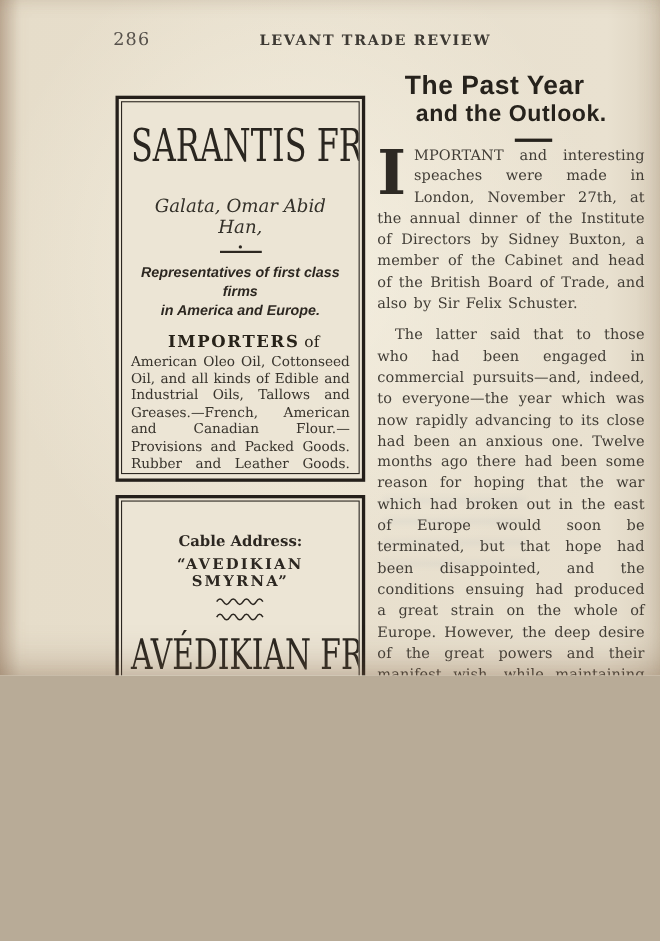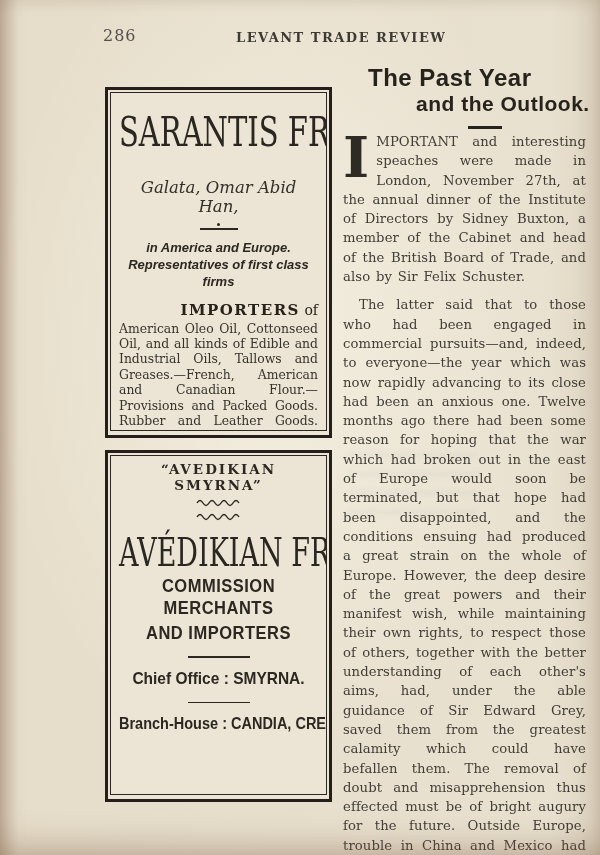--- a/index.html
+++ b/index.html
@@ -1,17 +1,17 @@
 <!DOCTYPE html>
 <html><head>
 <meta charset="utf-8">
 <style>
   html,body{margin:0;padding:0;background:#b8ab97;}
   .scan{
-    position:relative;width:600px;height:855px;overflow:hidden;
+    position:relative;width:600px;height:614px;overflow:hidden;
     background:
       radial-gradient(ellipse at 45% 40%, rgba(255,252,240,0.55) 0%, rgba(255,252,240,0) 60%),
       linear-gradient(90deg, #cdbda9 0%, #e6ddca 3%, #e9e1d0 92%, #dcd2bf 100%),
       #e6ddca;
     font-family:"DejaVu Serif", serif;
     color:#3c3833;
   }
   .scan::after{
     content:"";position:absolute;inset:0;pointer-events:none;
     box-shadow:inset 0 -26px 34px -18px rgba(125,98,70,0.38),
@@ -31,39 +31,39 @@
   .tall-name{font-family:"DejaVu Serif",serif;font-weight:400;color:#2a2620;
     transform:scaleY(1.42);transform-origin:center;white-space:nowrap;letter-spacing:0px;}
   .sarantis-name{font-size:29px;margin-top:22px;}
   .avedikian-name{font-size:27px;margin-top:16px;margin-bottom:10px;}
   .ad-address{font-style:italic;font-size:16.5px;margin-top:29px;color:#333029;}
   .ad-city{font-weight:bold;font-size:13px;letter-spacing:1.5px;margin-top:8px;color:#2c2721;}
   .dot-rule{width:38px;height:2px;background:#2c2721;margin:12px auto 10px;position:relative;}
   .dot-rule::before{content:"";position:absolute;left:17px;top:-5px;width:3px;height:3px;background:#2c2721;border-radius:50%;}
   .ad-tagline{font-family:"Liberation Sans",sans-serif;font-weight:bold;font-style:italic;
     font-size:13px;line-height:1.3;color:#2c2721;}
-  .trade-head{text-align:right;margin:10px 0 2px 6px;font-size:14px;color:#272219;}
+  .trade-head{text-align:center;margin:10px 0 2px 6px;font-size:14px;color:#272219;}
   .trade-head .hw{font-weight:bold;letter-spacing:1.5px;font-size:15px;}
   .trade-body{text-align:justify;font-size:12.4px;line-height:1.24;color:#37332c;margin:0 0 0 0;}
   .cable-label{font-weight:bold;font-size:13.5px;margin-top:28px;color:#2c2721;}
   .cable-value{font-weight:bold;font-size:13.5px;letter-spacing:2px;margin-top:5px;color:#2c2721;}
   .wavy{display:block;margin:6px auto 2px;}
   .established{font-family:"Liberation Sans",sans-serif;font-weight:bold;font-size:13px;
     letter-spacing:1px;margin-top:8px;color:#2c2721;}
   .commission{font-family:"Liberation Sans",sans-serif;font-weight:bold;font-size:16.5px;
     letter-spacing:0.5px;color:#2c2721;transform:scaleY(1.15);transform-origin:center;}
   .commission+.commission{margin-top:7px;}
   .short-rule{width:62px;height:1.5px;background:#2c2721;margin:14px auto 12px;}
   .chief{font-family:"Liberation Sans",sans-serif;font-weight:bold;font-size:15.5px;color:#2c2721;transform:scaleY(1.1);}
   .branch{font-family:"Liberation Sans",sans-serif;font-weight:bold;font-size:14.5px;color:#2c2721;
     white-space:nowrap;transform:scaleY(1.12);}
   
   .art-title1{position:absolute;left:368px;top:64px;font-family:"Liberation Sans",sans-serif;
     font-weight:bold;font-size:24px;color:#26221c;letter-spacing:0.5px;}
-  .art-title2{position:absolute;left:416px;top:92px;font-family:"Liberation Sans",sans-serif;
+  .art-title2{position:absolute;left:378px;top:92px;font-family:"Liberation Sans",sans-serif;
     font-weight:bold;font-size:21px;color:#26221c;letter-spacing:0.5px;}
   .title-rule{position:absolute;left:468px;top:126px;width:34px;height:3px;background:#26221c;}
   .article-col{position:absolute;left:343px;top:132px;width:243px;}
   .para{font-size:13.2px;line-height:19.3px;text-align:justify;color:#413d36;
     letter-spacing:0.1px;word-spacing:1.5px;margin:0;}
   .para1{margin-bottom:9px;}
   .para2{text-indent:16px;}
   .dropcap{float:left;font-size:56px;line-height:44px;padding:3px 7px 0 0;
     font-family:"DejaVu Serif",serif;font-weight:bold;color:#2e2a24;}
   
@@ -82,30 +82,31 @@
   <div class="journal-title">LEVANT TRADE REVIEW</div>
 
   <div class="bleed bleed-a"></div>
   <div class="bleed bleed-b"></div>
 
   <div class="ad-box" style="top:87px;height:351px;">
     <div class="ad-inner">
       <div class="tall-name sarantis-name">SARANTIS FRÈRES</div>
       <div class="ad-address">Galata, Omar Abid Han,</div>
       <div class="dot-rule"></div>
+      <div class="ad-tagline">Representatives of first class firms</div>
       <div class="ad-tagline">in America and Europe.</div>
-      <div class="ad-tagline">Representatives of first class firms</div>
       <div class="trade-head"><span class="hw">IMPORTERS</span><span> of</span></div>
       <p class="trade-body">American Oleo Oil, Cottonseed Oil, and all kinds of Edible and Industrial Oils, Tallows and Greases.—French, American and Canadian Flour.—Provisions and Packed Goods. Rubber and Leather Goods. Boots and Shoes. All articles pertaining to Industries &amp; Marine, etc.</p>
 
     </div>
   </div>
 
   <div class="ad-box" style="top:450px;height:352px;">
     <div class="ad-inner">
+      <div class="cable-label">Cable Address:</div>
       <div class="cable-value">“AVEDIKIAN SMYRNA”</div>
       <svg class="wavy" width="46" height="8" viewBox="0 0 46 8">
           <path d="M1,4 q3,-5 6,0 t6,0 t6,0 t6,0 t6,0 t6,0 t6,0" fill="none" stroke="#2c2721" stroke-width="1.4"></path>
         </svg>
       <svg class="wavy" width="46" height="8" viewBox="0 0 46 8">
           <path d="M1,4 q3,-5 6,0 t6,0 t6,0 t6,0 t6,0 t6,0 t6,0" fill="none" stroke="#2c2721" stroke-width="1.4"></path>
         </svg>
       <div class="tall-name avedikian-name">AVÉDIKIAN FRÈRES</div>
       <div class="commission">COMMISSION MERCHANTS</div>
       <div class="commission">AND IMPORTERS</div>

